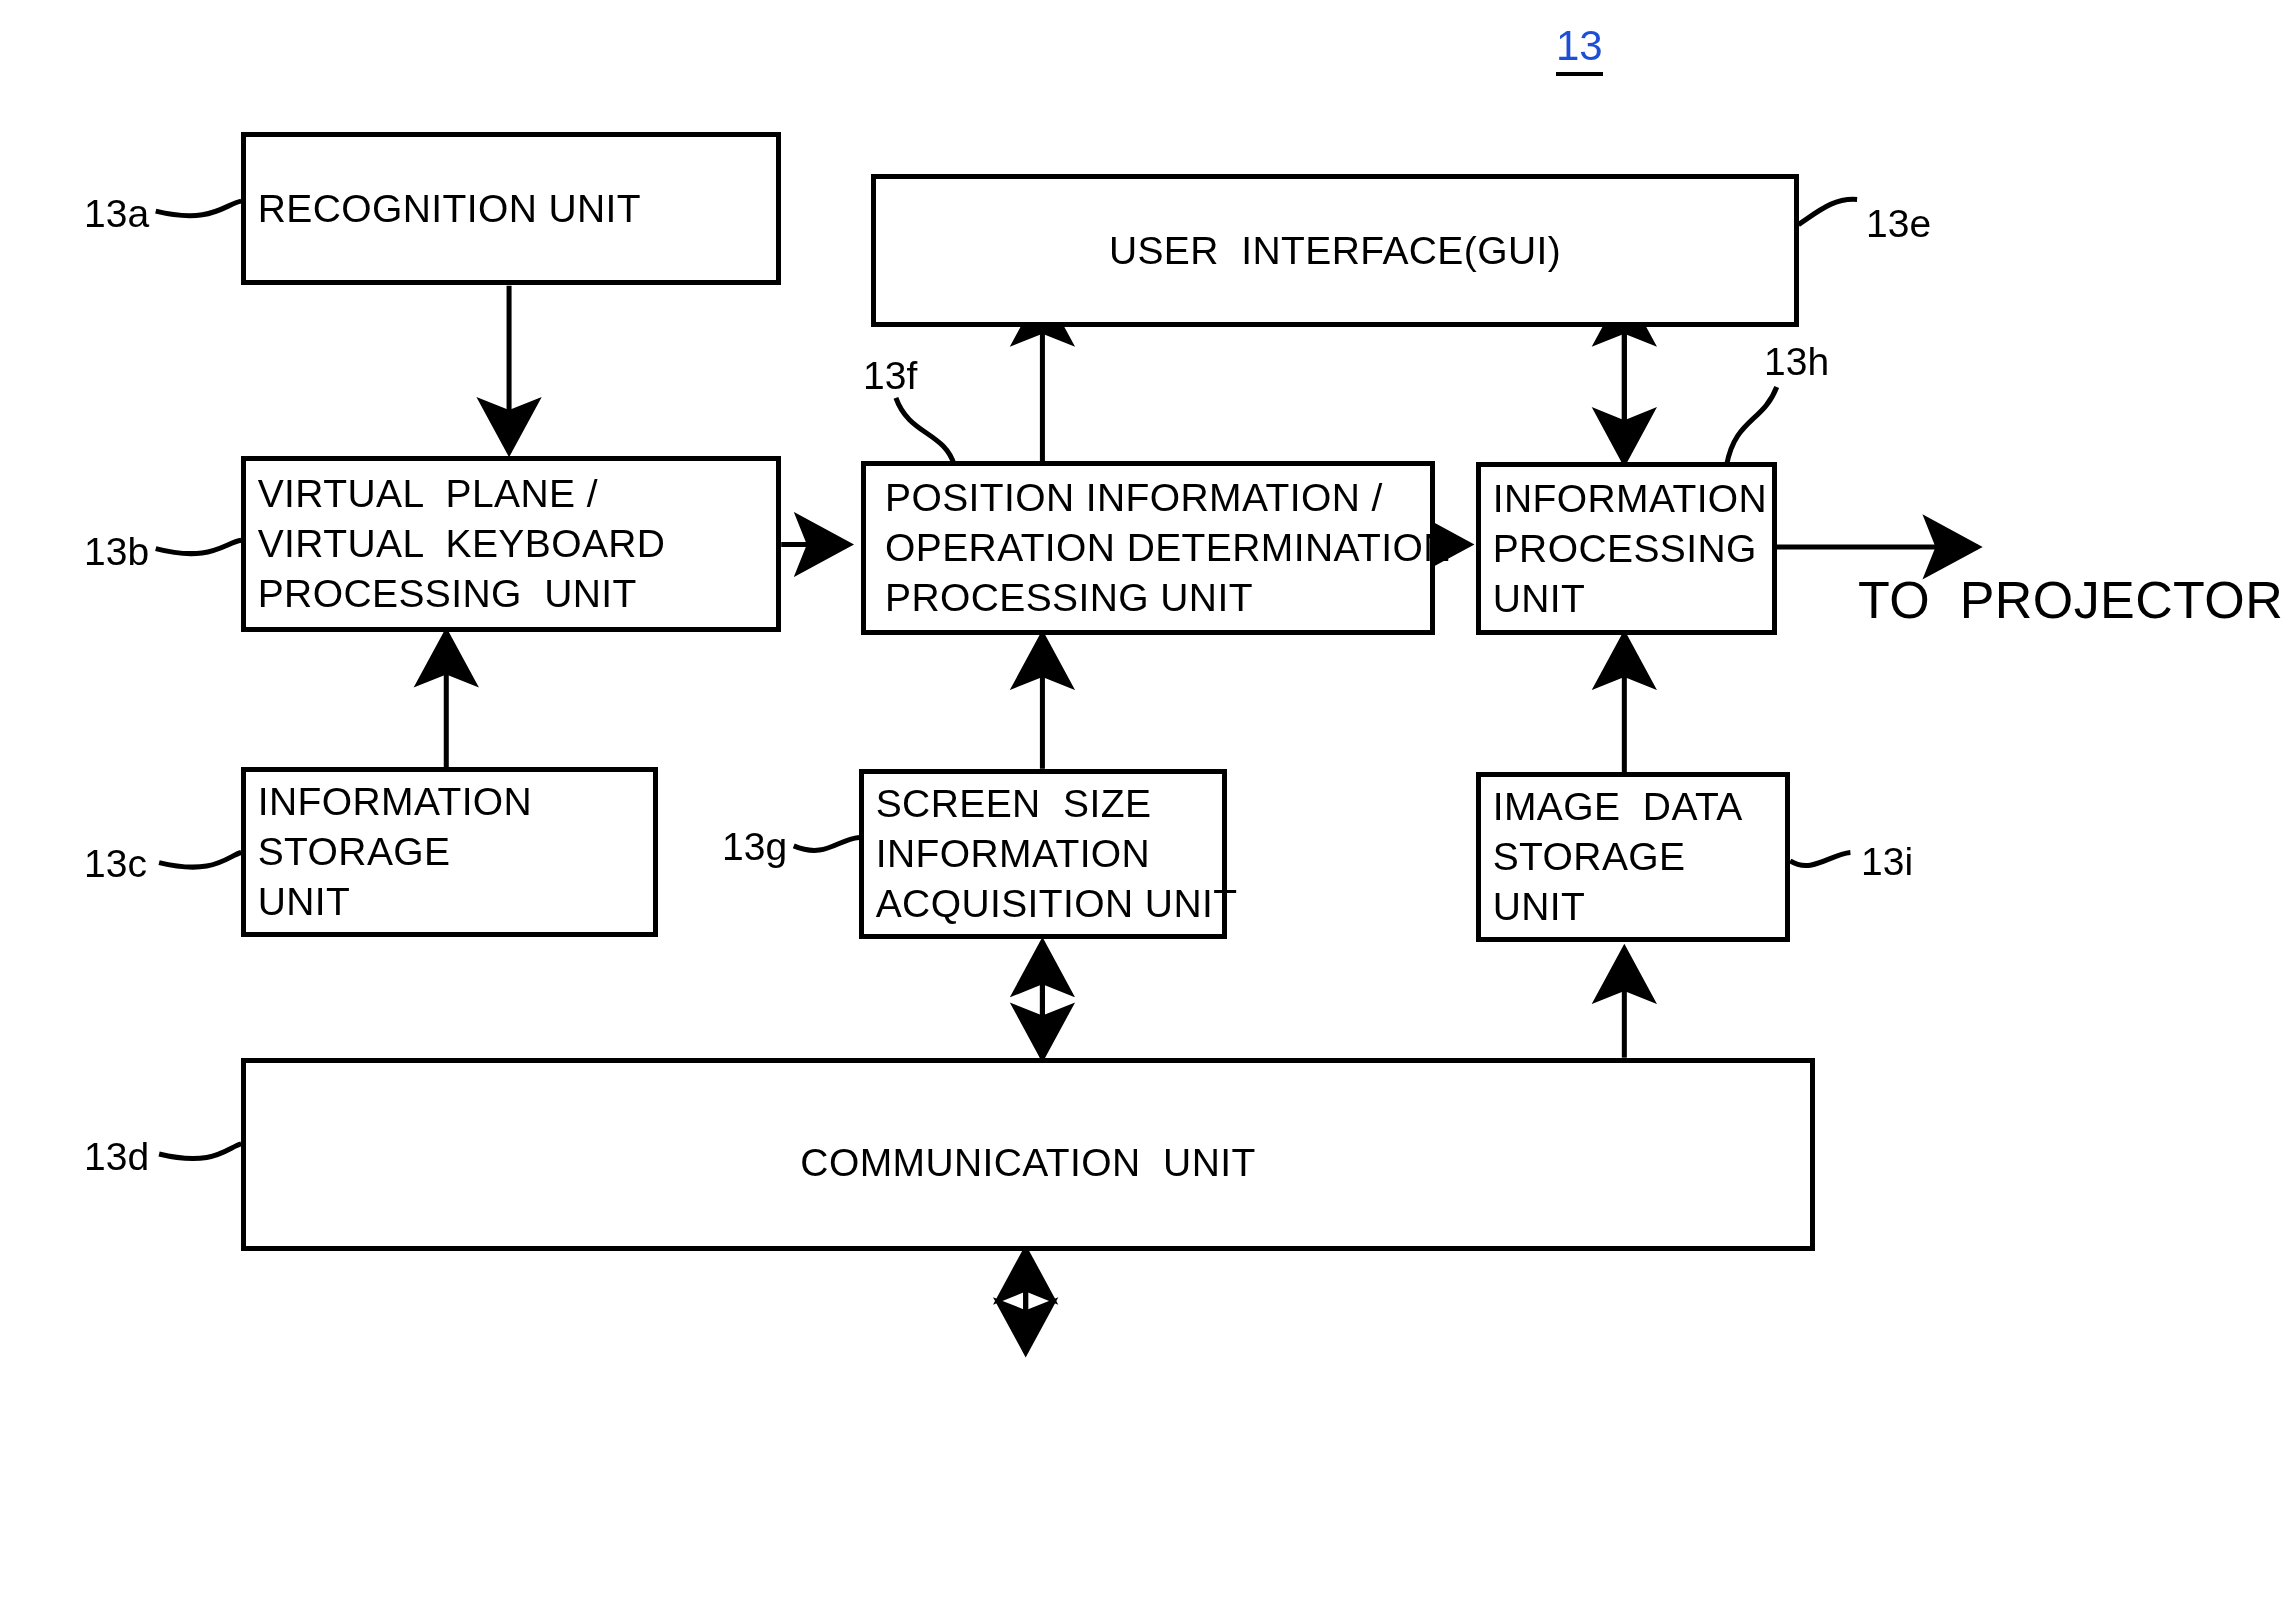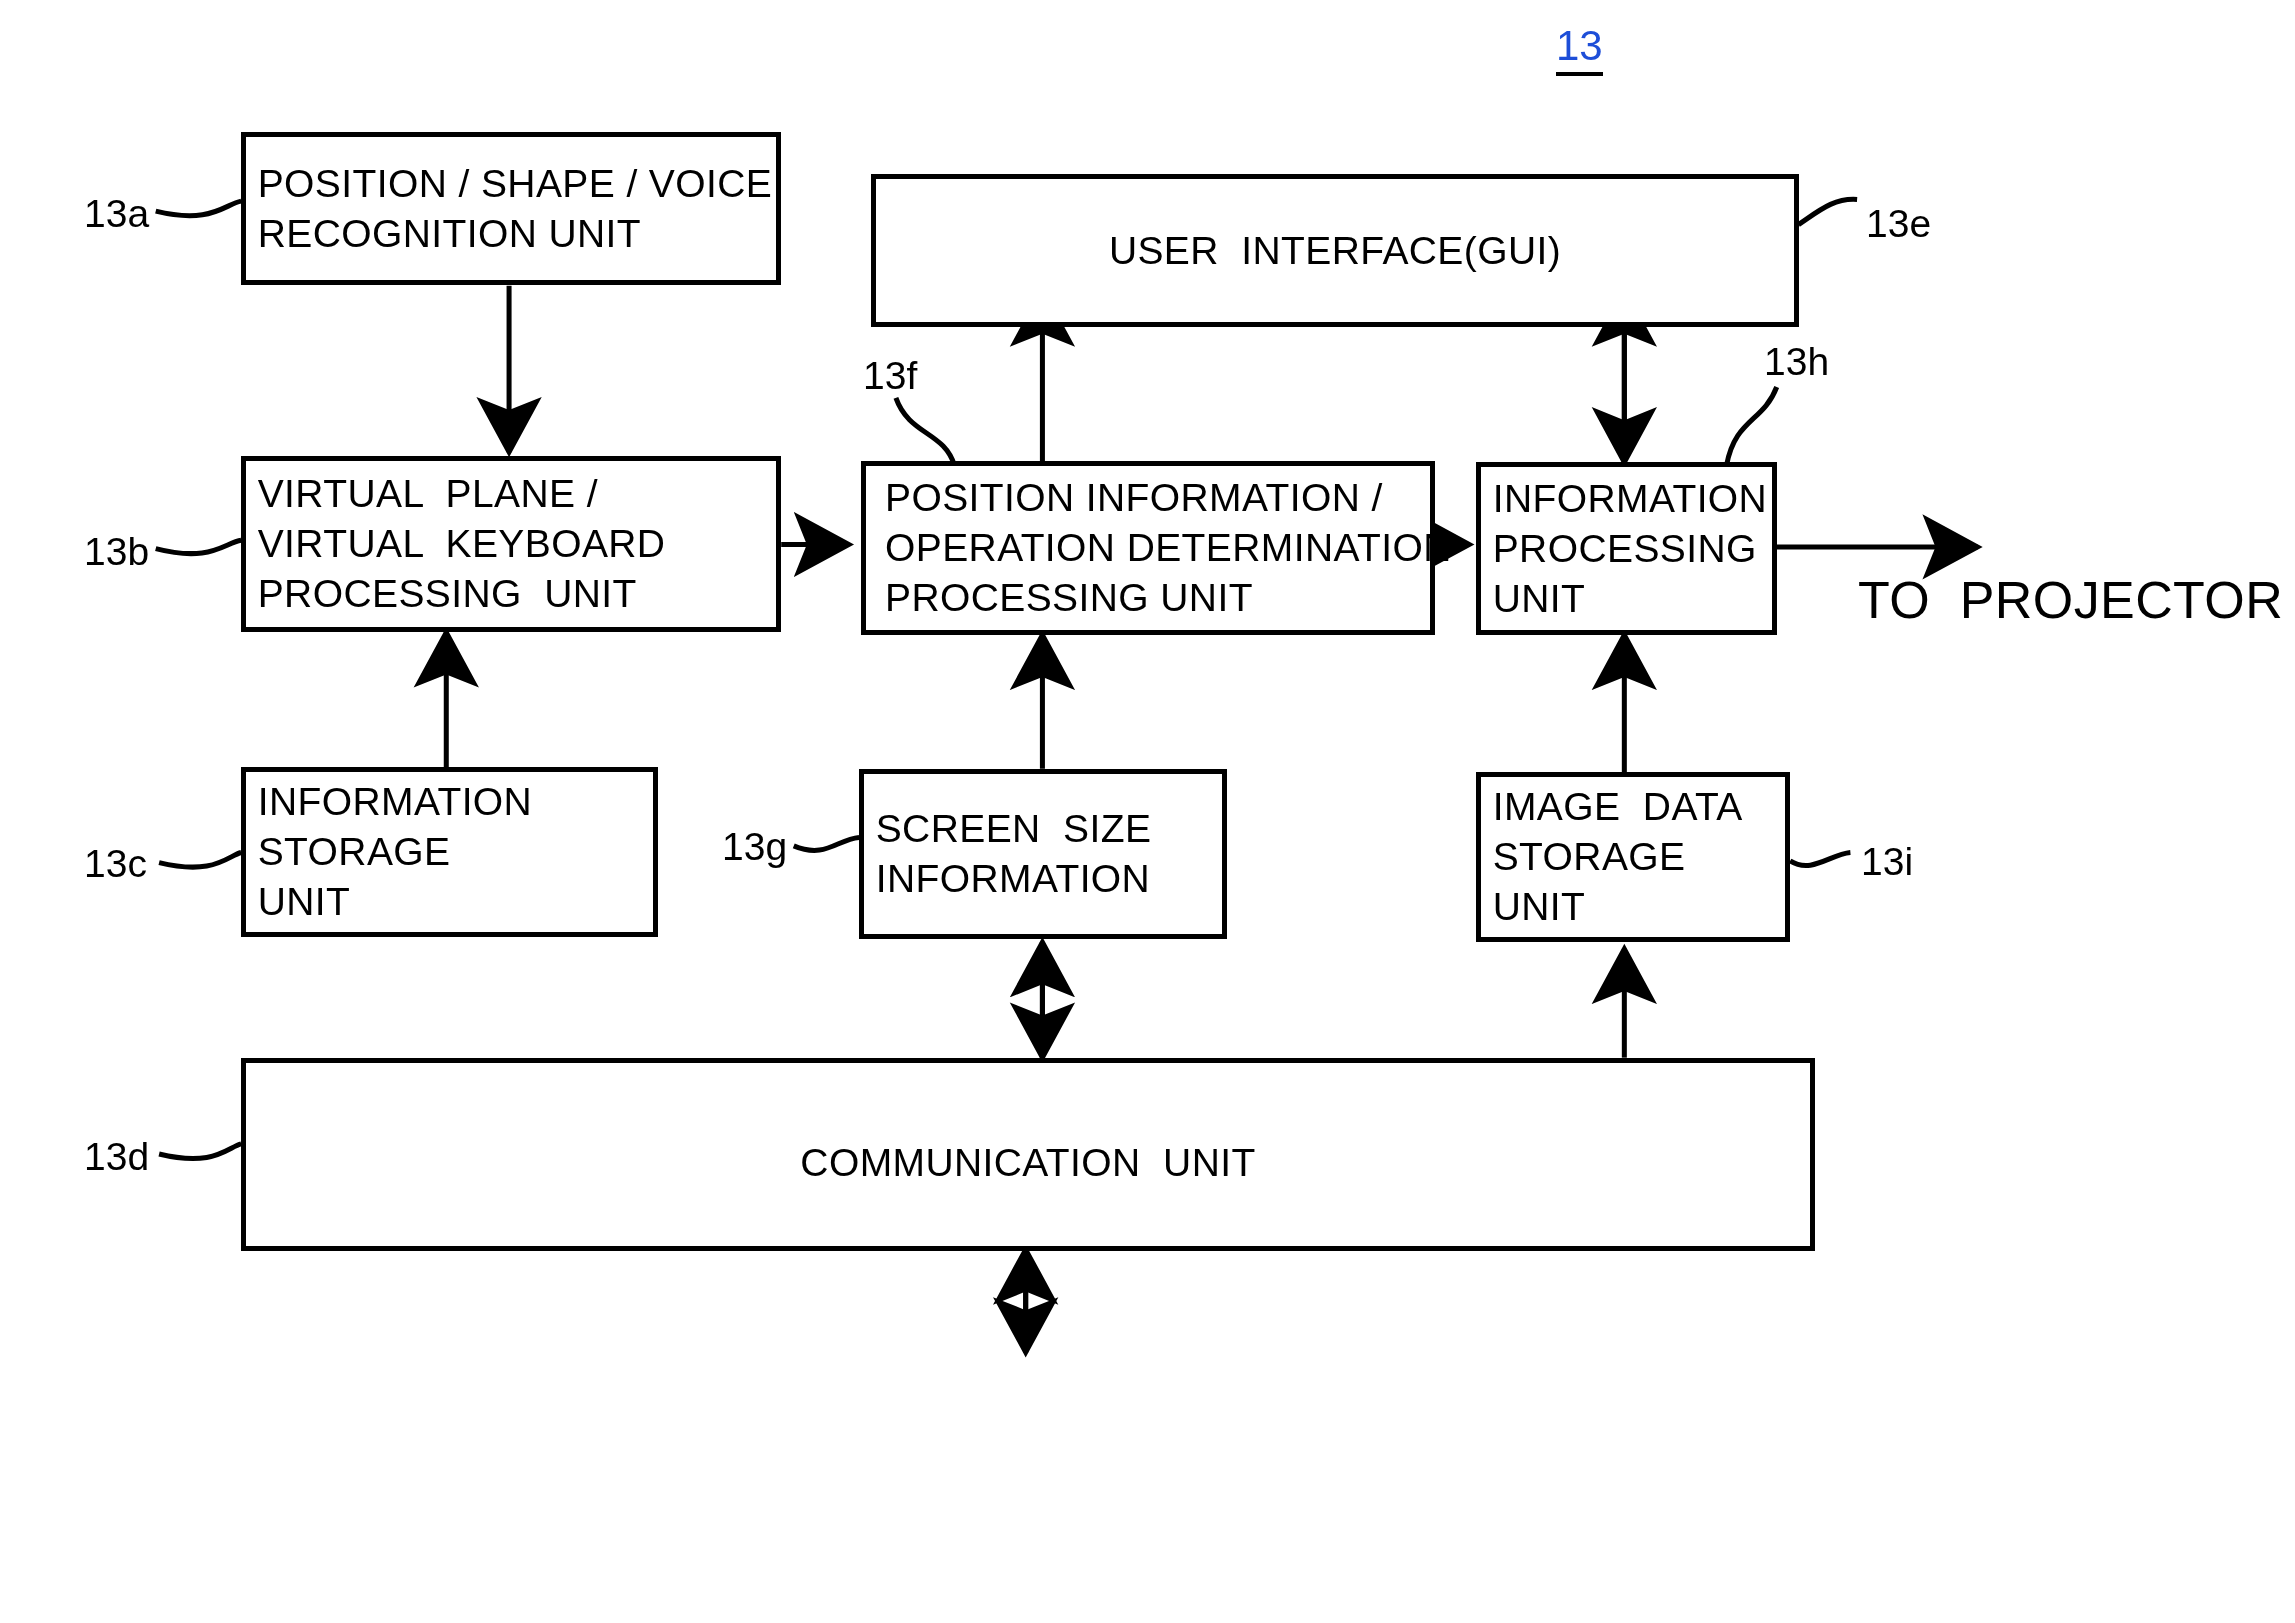--- a/index.html
+++ b/index.html
@@ -125,21 +125,20 @@
       <path d="M190,1378 C256,1394 272,1370 288,1366"></path>
       <path d="M2148,268 C2172,252 2190,236 2218,238"></path>
       <path d="M1070,475 C1086,520 1128,515 1140,556"></path>
       <path d="M948,1010 C986,1026 1000,1002 1026,1000"></path>
       <path d="M2122,462 C2106,504 2072,500 2062,556"></path>
       <path d="M2138,1028 C2164,1044 2186,1020 2210,1018"></path>
     </g>
   </svg>
 
   <div class="box left-text" style="left:241px; top:132px; width:540px; height:153px;">
-    <span class="line">POSITION / SHAPE / VOICE</span>
     <span class="line">RECOGNITION UNIT</span>
   </div>
   <div class="ref" style="left:84px; top:194px;">13a</div>
 
   <div class="box center-text" style="left:871px; top:138px; width:928px; height:153px;margin-top:36px;">
     <span class="line">USER  INTERFACE(GUI)</span>
   </div>
   <div class="ref" style="left:1866px; top:204px;">13e</div>
 
   <div class="box left-text" style="left:241px; top:456px; width:540px; height:176px;">
@@ -166,20 +165,21 @@
   <div class="box left-text" style="left:241px; top:767px; width:417px; height:170px;">
     <span class="line">INFORMATION</span>
     <span class="line">STORAGE</span>
     <span class="line">UNIT</span>
   </div>
   <div class="ref" style="left:84px; top:844px;">13c</div>
 
   <div class="box left-text" style="left:859px; top:769px; width:368px; height:170px;">
     <span class="line">SCREEN  SIZE</span>
     <span class="line">INFORMATION</span>
+    <span class="line">ACQUISITION UNIT</span>
   </div>
   <div class="ref" style="left:722px; top:827px;">13g</div>
 
   <div class="box left-text" style="left:1476px; top:772px; width:314px; height:170px;">
     <span class="line">IMAGE  DATA</span>
     <span class="line">STORAGE</span>
     <span class="line">UNIT</span>
   </div>
   <div class="ref" style="left:1861px; top:842px;">13i</div>
 

